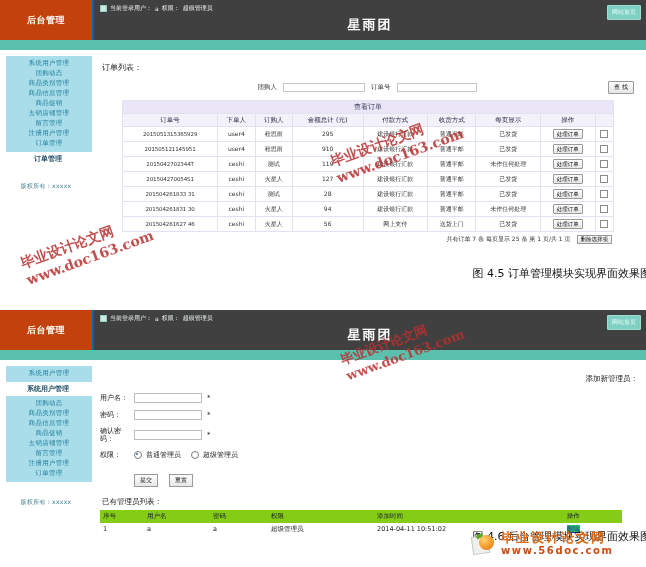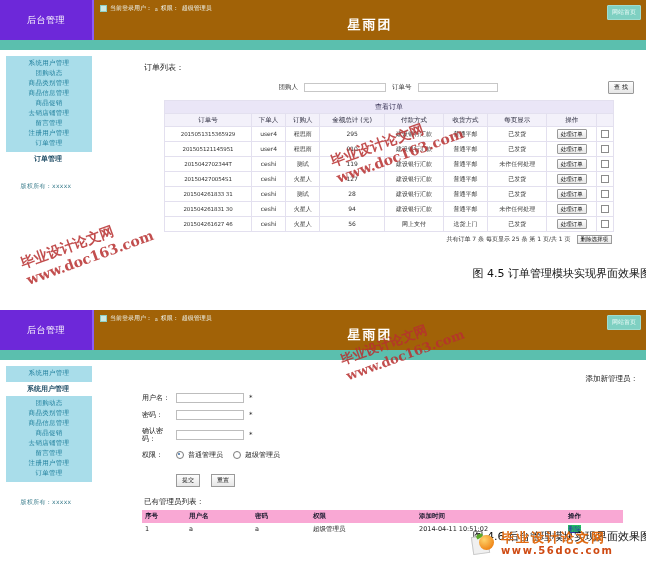--- a/index.html
+++ b/index.html
@@ -8,45 +8,45 @@
     font-family:"DejaVu Sans","Liberation Sans",sans-serif;
     position:relative;
   }
   .panel{position:absolute;left:0;width:646px;background:#fff;}
   #panel-orders{top:0;height:255px;}
   #panel-admin{top:310px;height:215px;}
 
   
   .app-header{display:flex;height:40px;background:#5bbfae;position:relative;}
   .brand{
-    width:92px;flex:0 0 92px;background:#6d28d9;color:#fff;
-    font-size:9px;font-weight:normal;display:flex;align-items:center;
+    width:92px;flex:0 0 92px;background:#c2410c;color:#fff;
+    font-size:9px;font-weight:bold;display:flex;align-items:center;
     justify-content:center;letter-spacing:.5px;
   }
-  .header-right{flex:1;border-left:2px solid #8b5cf6;position:relative;background:#a16207;font-family:Liberation Serif, serif;}
+  .header-right{flex:1;border-left:2px solid #0369a1;position:relative;background:#404040;}
   .login-bar{
     position:absolute;left:6px;top:4px;font-size:6px;color:#f2fbf9;
     display:flex;align-items:center;gap:3px;white-space:nowrap;
   }
   .login-box{
     width:5px;height:5px;background:#cfe9e4;border:1px solid #8fcfc5;display:inline-block;
   }
   .site-title{
     position:absolute;left:0;right:0;top:16px;text-align:center;
     font-size:13px;font-weight:bold;color:#ffffff;letter-spacing:2px;
   }
   .home-btn{
     position:absolute;right:5px;top:5px;font-size:6px;color:#eafaf6;
     background:#7fd0c2;border:1px solid #9fdcd0;padding:2px 4px;border-radius:1px;
   }
   .header-stripe{height:10px;background:#5bbfae;}
   .header-sep{height:4px;background:#ffffff;}
 
   
-  .app-body{display:flex;align-items:stretch;min-height:200px;gap:42px;}
+  .app-body{display:flex;align-items:stretch;min-height:200px;}
   .sidebar{
     width:92px;flex:0 0 92px;background:#ffffff;position:relative;
     padding-top:2px;
   }
   .sidebar-inner{
     background:#a9ddea;width:86px;margin-left:6px;padding:3px 0 4px 0;
     display:flex;flex-direction:column;align-items:center;gap:1px;
   }
   .sidebar-item{
     font-size:6.5px;color:#1f7f9c;width:100%;text-align:center;line-height:9px;
@@ -128,21 +128,21 @@
   .radio-label{font-size:7px;margin:0 10px 0 4px;color:#222;}
   .form-btns{margin:2px 0 0 34px;}
   .form-btns span{
     display:inline-block;font-size:6px;border:1px solid #9a9a9a;
     background:linear-gradient(#fdfdfd,#e7e7e7);padding:1px 5px;margin-right:6px;color:#111;
   }
 
   .list-title{font-size:7.5px;color:#222;margin:10px 0 3px 2px;}
   table.admins{border-collapse:collapse;width:97%;font-size:6.5px;color:#222;}
   table.admins td{border:0;padding:2px 3px;text-align:left;line-height:9px;}
-  table.admins tr.ahead td{background:#f9a8d4;font-weight:bold;color:#1a1a2e;}
+  table.admins tr.ahead td{background:#84cc16;font-weight:normal;color:#1a1a2e;}
   .del-link{color:#3333aa;text-decoration:underline;background:#22c55e;}
 
   
   .caption{
     position:absolute;left:7px;width:644px;text-align:right;
     font-size:11px;color:#111;font-family:"DejaVu Sans","Liberation Sans",sans-serif;
   }
   #cap-45{top:266px;}
   #cap-46{top:529px;}
 

